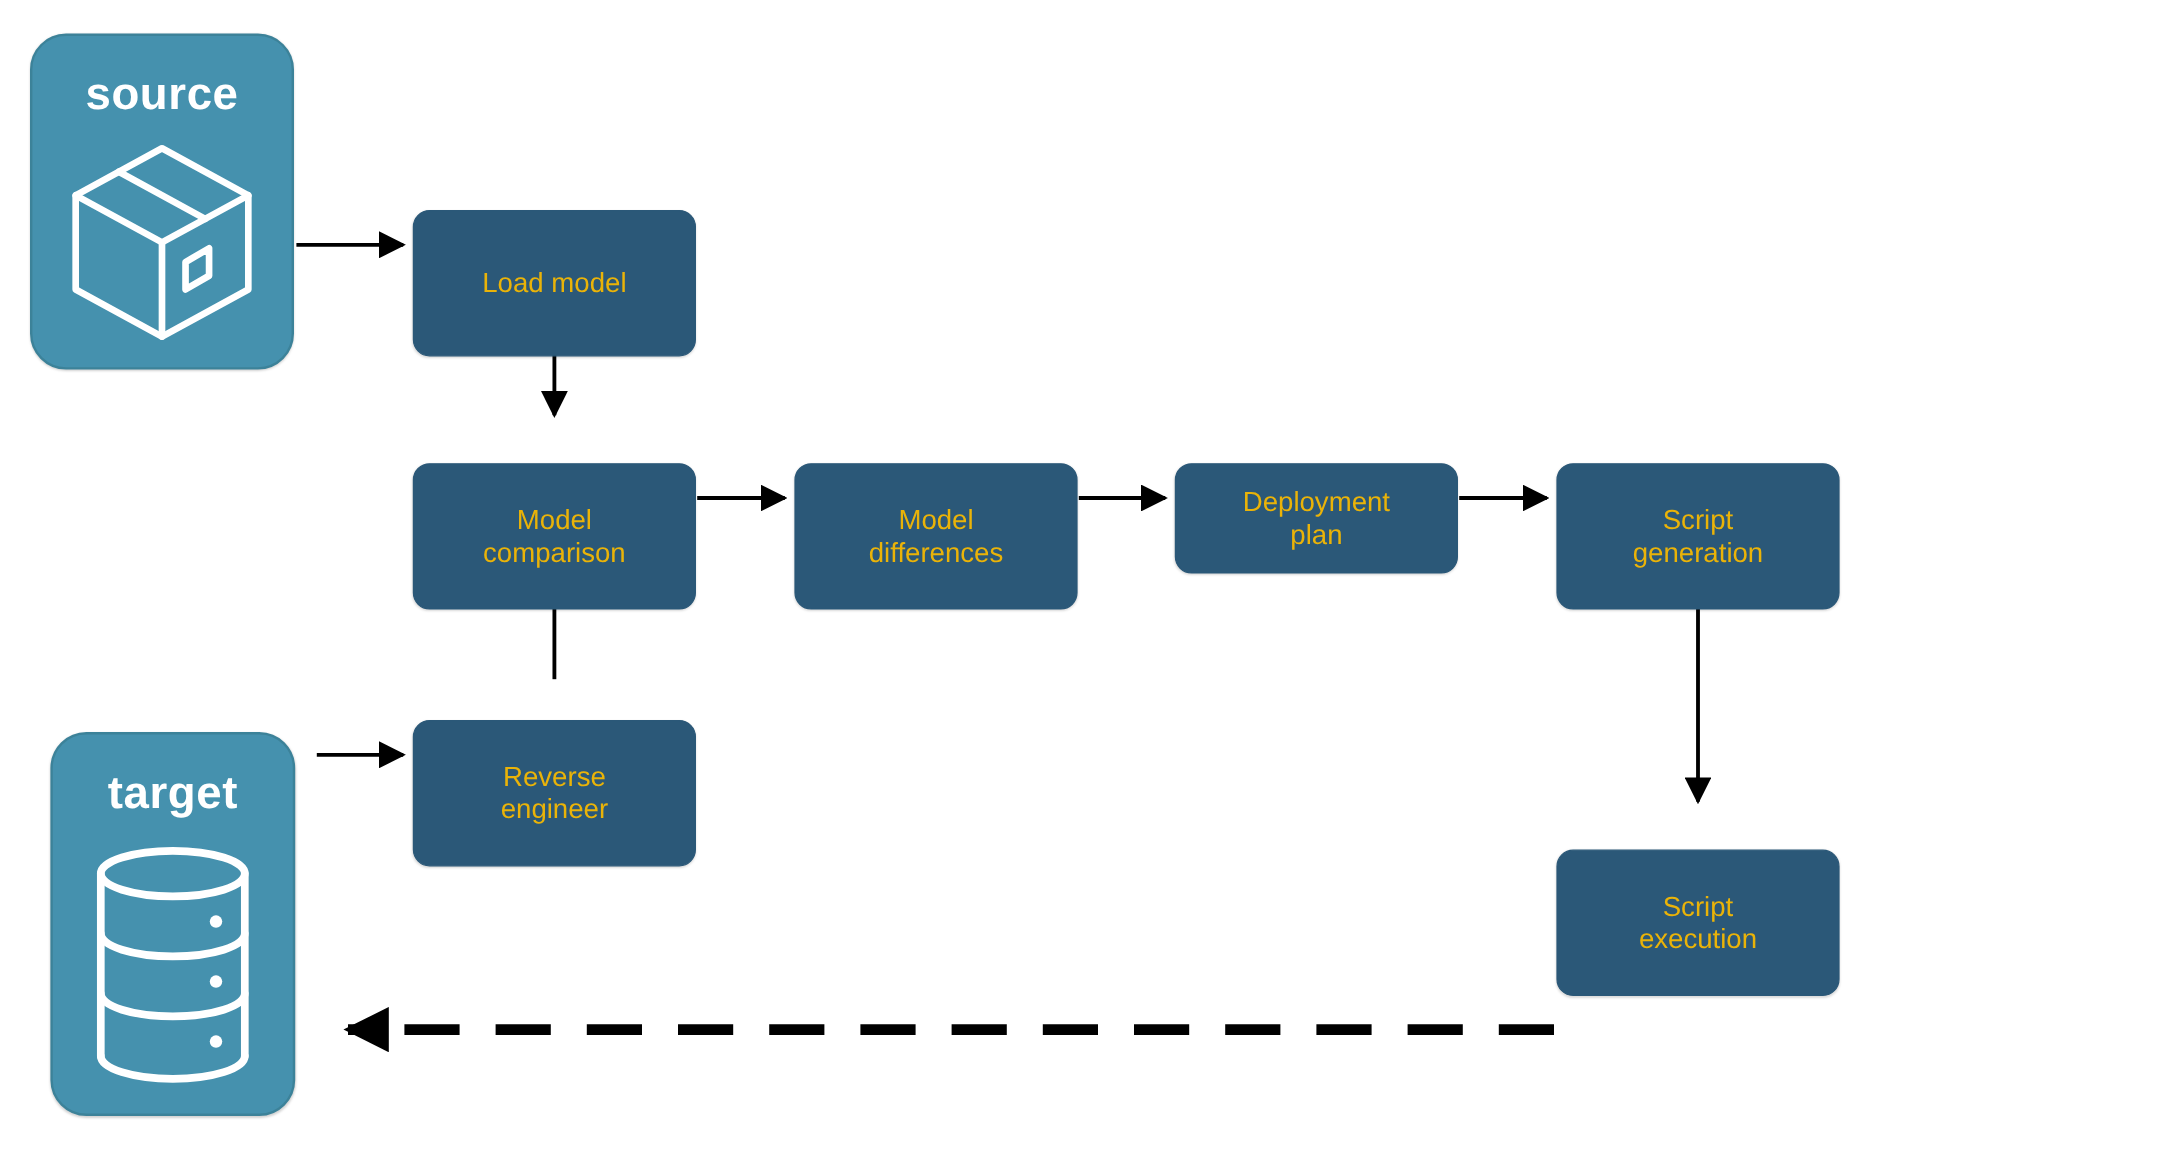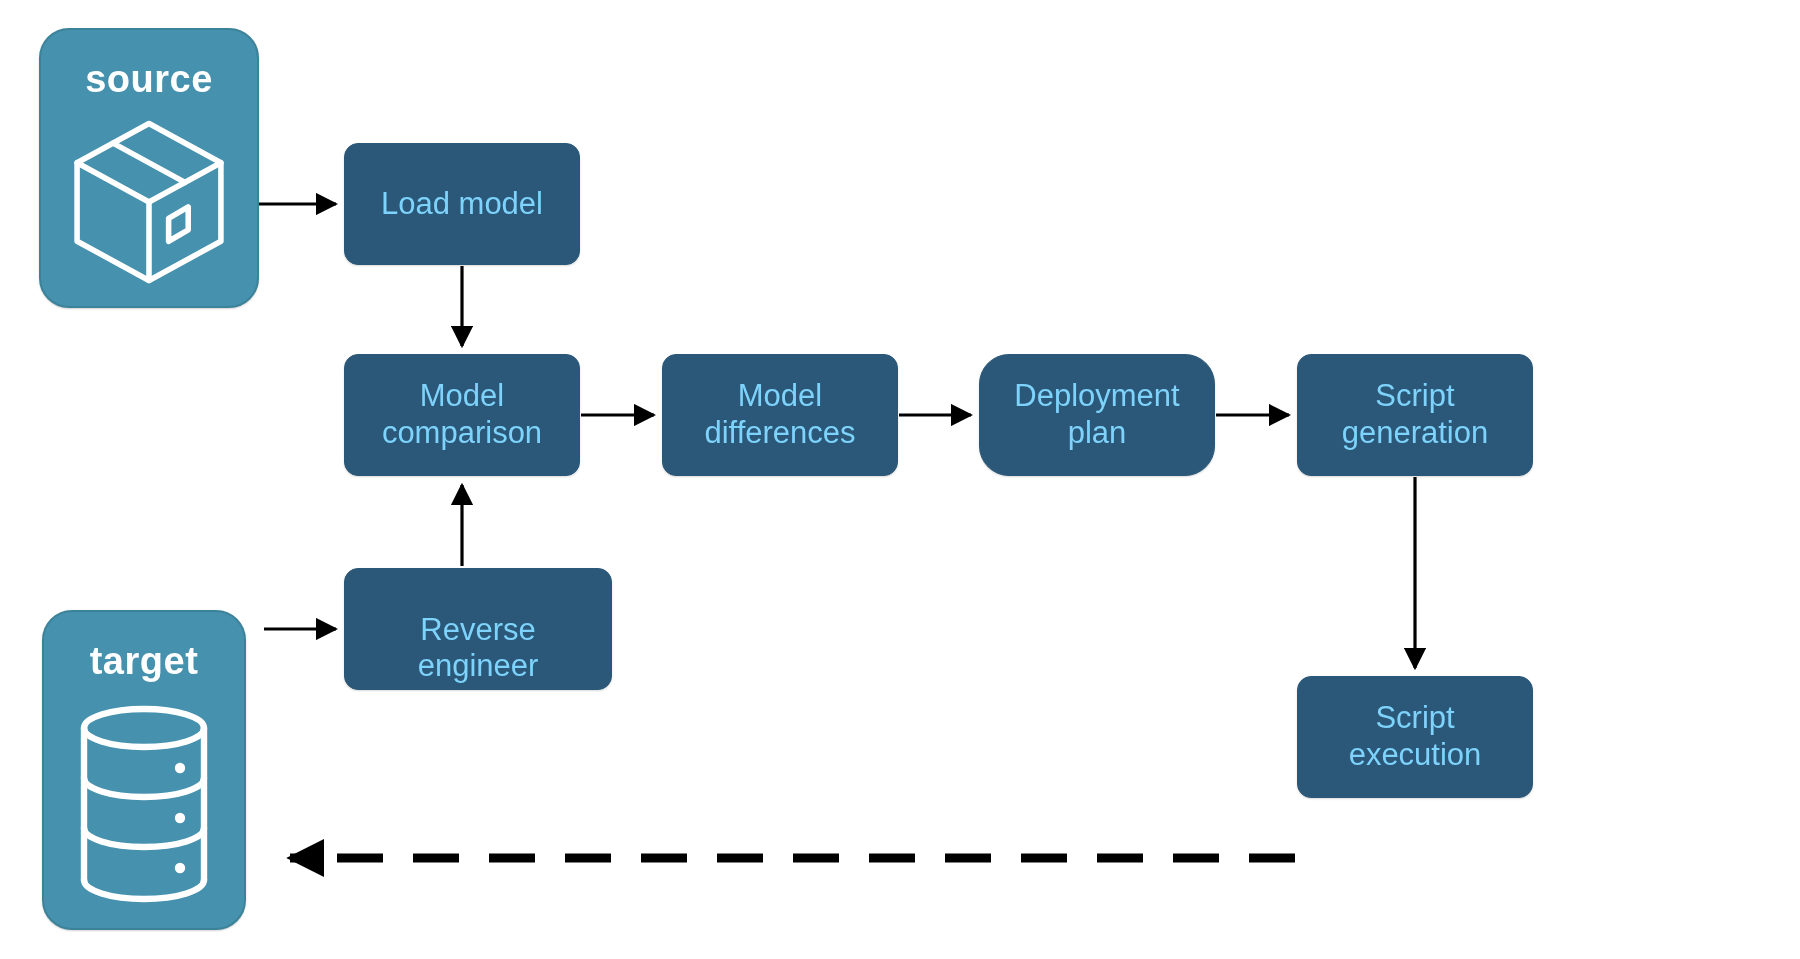--- a/index.html
+++ b/index.html
@@ -54,27 +54,28 @@
   
   .node {
     position: absolute;
     box-sizing: border-box;
     background: #2b5878;
     border: 1px solid #2b5878;
     border-radius: 14px;
     display: flex;
     align-items: center;
     justify-content: center;
-    color: #7dd3fc;
-    font-size: 31px;
+    color: #eab308;
+    font-size: 23px;
     line-height: 1.18;
     text-align: center;
     padding: 4px 10px;
     box-shadow: 0 1px 2px rgba(0,0,0,0.15);
     user-select: none;
+    margin-top: 32px;
   }
   .node span { display: block; white-space: pre-line; }
 
   
   #connectors {
     position: absolute;
     left: 0;
     top: 0;
     width: 1800px;
     height: 959px;
@@ -119,21 +120,21 @@
 
     <line class="edge" x1="1415" y1="477" x2="1415" y2="668" marker-end="url(#arrow)"></line>
 
     <line class="edge" x1="264" y1="629" x2="336" y2="629" marker-end="url(#arrow)"></line>
 
     <line class="edge" x1="462" y1="566" x2="462" y2="485" marker-end="url(#arrow)"></line>
 
     <line class="edge-dashed" x1="1295" y1="858" x2="290" y2="858" marker-end="url(#arrow-big)"></line>
   </svg>
 
-  <div class="endpoint" style="left:25px; top:28px; width:220px; height:280px;margin-left:14px;">
+  <div class="endpoint" style="left:25px; top:28px; width:220px; height:280px;">
     <div class="endpoint-label">source</div>
     <div class="endpoint-icon">
       <svg width="170" height="170" viewBox="0 0 100 104" xmlns="http://www.w3.org/2000/svg" fill="none" stroke="#ffffff" stroke-width="3.4" stroke-linejoin="round" stroke-linecap="round">
 
         <path d="M50 4 L94 28 L94 76 L50 100 L6 76 L6 28 Z"></path>
 
         <path d="M6 28 L50 52 L94 28"></path>
 
         <path d="M50 52 L50 100"></path>
 
@@ -168,31 +169,31 @@
   <div class="node" style="left:344px; top:354px; width:236px; height:122px;">
     <span>Model
 comparison</span>
   </div>
 
   <div class="node" style="left:662px; top:354px; width:236px; height:122px;">
     <span>Model
 differences</span>
   </div>
 
-  <div class="node" style="left:979px; top:354px; width:236px; height:122px;border-radius:30px;">
+  <div class="node" style="left:979px; top:354px; width:236px; height:92px;">
     <span>Deployment
 plan</span>
   </div>
 
   <div class="node" style="left:1297px; top:354px; width:236px; height:122px;">
     <span>Script
 generation</span>
   </div>
 
-  <div class="node" style="left:344px; top:568px; width:268px; height:122px;align-items:flex-end;">
+  <div class="node" style="left:344px; top:568px; width:236px; height:122px;">
     <span>Reverse
 engineer</span>
   </div>
 
   <div class="node" style="left:1297px; top:676px; width:236px; height:122px;">
     <span>Script
 execution</span>
   </div>
 
 </div>

